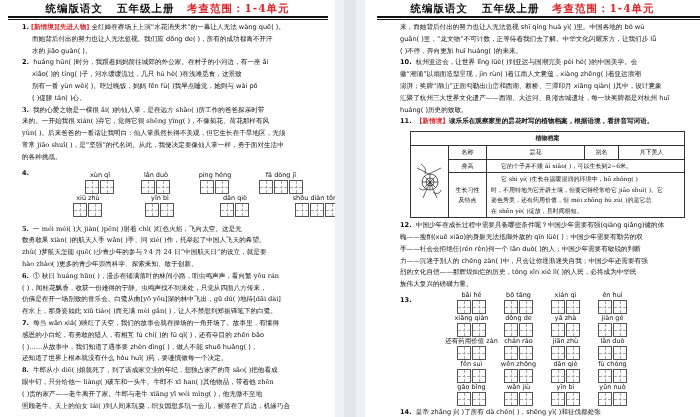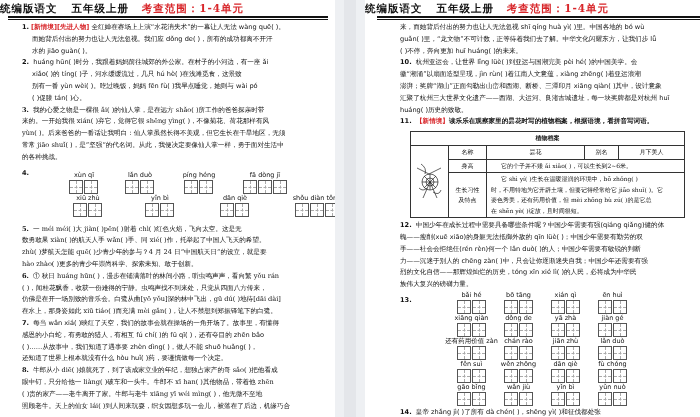--- a/index.html
+++ b/index.html
@@ -7,21 +7,21 @@
   body { font-family: "DejaVu Sans", sans-serif; color: #111; position: relative; }
   .viewer { position: absolute; left: 0; top: 0; width: 700px; height: 417px; }
   .page {
     position: absolute; top: 0; height: 417px; background: #fff; overflow: hidden;
   }
   .page.left { left: 0; width: 335px; }
   .page.right { left: 365px; width: 335px; }
   .gutter { position: absolute; left: 335px; top: 0; width: 30px; height: 417px; background: #eef0f3; }
   .gutter .shade { position: absolute; left: 9px; top: 0; width: 12px; height: 417px; background: #e4e6ea; }
   .header {
-    position: absolute; top: 2px; left: 0; width: 100%; height: 14px; text-align: left;
+    position: absolute; top: 2px; left: 0; width: 100%; height: 14px; text-align: center;
     font-family: "DejaVu Serif", serif; font-size: 10.5px; font-weight: bold; letter-spacing: 1px;
   }
   .header .red { color: #d8262a; margin-left: 8px; }
   .rule { position: absolute; top: 16px; height: 2px; background: #111; }
   .rule2 { position: absolute; top: 19px; height: 1px; background: #111; }
   .page.left .rule, .page.left .rule2 { left: 8px; width: 320px; }
   .page.right .rule, .page.right .rule2 { left: 12px; width: 323px; }
   .content { position: absolute; left: 22px; top: 22px; width: 270px; font-size: 6.6px; line-height: 11.8px; }
   .page.right .content { left: 35px; width: 292px; }
   .q { position: relative; padding-left: 0; }
@@ -74,21 +74,21 @@
       </div>
       <div class="q serif">
         <p><span class="num">3.</span> <span>我的心爱之物是一棵很 ǎi(       )的仙人掌，是在远方 shǎo(       )所工作的爸爸探亲时带</span></p>
         <p>来的。一开始我很 xián(       )弃它，觉得它很 shēng yìng(          )，不像菊花、荷花那样有风</p>
         <p>yùn(       )。后来爸爸的一番话让我明白：仙人掌虽然长得不美观，但它生长在干旱地区，无须</p>
         <p>常常 jiāo shuǐ(          )，是“坚强”的代名词。从此，我便决定要像仙人掌一样，勇于面对生活中</p>
         <p>的各种挑战。</p>
       </div>
       <div class="q" style="position:relative;height:60px;">
         <span class="num" style="position:absolute;left:0;top:4px;">4.</span>
-        <div class="grid-row" style="position:absolute;left:34px;top:0;">
+        <div class="grid-row" style="position:absolute;left:50px;top:0;">
           <div class="grid-item" style="width:56px">
               <span class="py">xùn qī</span>
               <div class="boxes">
                 <span class="box"></span>
                 <span class="box"></span>
               </div>
             </div>
           <div class="grid-item" style="width:56px">
               <span class="py">lǎn duò</span>
               <div class="boxes">

